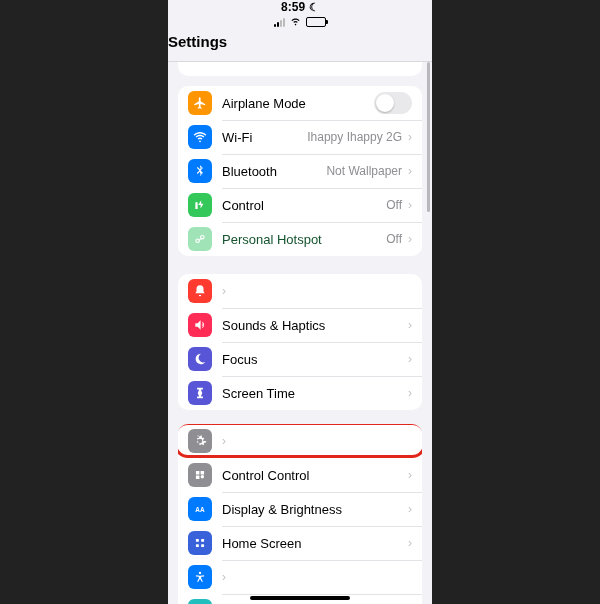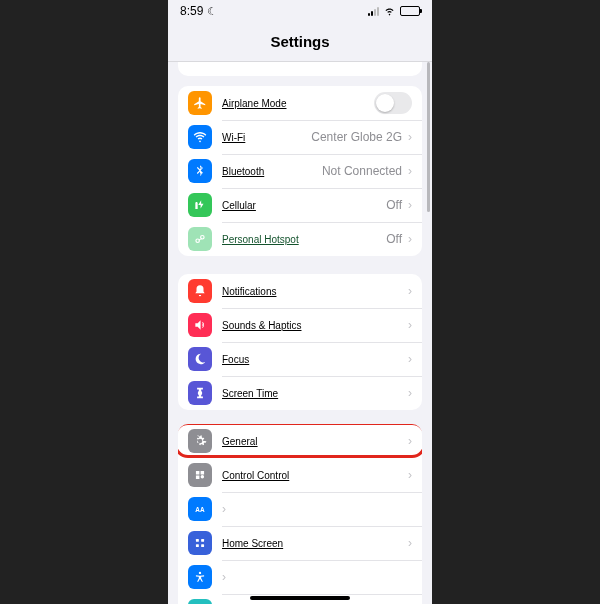--- a/index.html
+++ b/index.html
@@ -19,41 +19,42 @@
     overflow: hidden;
     margin-top: 0;
   }
   .statusbar {
     height: 22px;
     display: flex;
     align-items: center;
     justify-content: space-between;
     padding: 0 12px;
     font-size: 12px;
-    font-weight: 400;
+    font-weight: 700;
     color: #000;
+    flex-direction: column;
   }
   .statusbar .left { display:flex; align-items:center; gap:4px; }
   .statusbar .right { display:flex; align-items:center; gap:4px; }
   .moon-glyph { font-size: 11px; }
   .signal { display:flex; align-items:flex-end; gap:1px; height:10px; }
   .signal span { width:2px; background:#000; border-radius:1px; }
   .signal span:nth-child(1){height:3px;}
   .signal span:nth-child(2){height:5px;}
   .signal span:nth-child(3){height:7px; background:#bbb;}
   .signal span:nth-child(4){height:9px; background:#bbb;}
   .wifi-glyph { font-size:11px; }
   .battery {
     width:20px; height:10px; border:1px solid #000; border-radius:2px; position:relative;
   }
   .battery::after{content:""; position:absolute; right:-3px; top:2px; width:2px; height:4px; background:#000; border-radius:0 1px 1px 0;}
   .battery .fill{height:100%; width:45%; background:#ffcc00; border-radius:1px;}
   .navbar {
     height: 40px;
-    display:flex; align-items:center; justify-content:center;
+    display:flex; align-items:center; 
     font-size:15px; font-weight:700; color:#000;
     border-bottom:0.5px solid #d9d9dd;
     background:#f2f2f7;
   }
   .scroll {
     height: calc(100% - 62px);
     overflow:hidden;
     position:relative;
   }
   .scrollbar{
@@ -82,21 +83,21 @@
     content:""; position:absolute; left:44px; right:0; top:0; height:0.5px; background:#e3e3e7;
   }
   .icon {
     width:24px; height:24px; border-radius:6px;
     display:flex; align-items:center; justify-content:center;
     margin-right:10px;
     flex-shrink:0;
   }
   .icon svg { width:14px; height:14px; }
   .label {
-    flex:1; font-size:10px; color:#000;text-decoration:underline;
+    flex:1; font-size:13px; color:#000;
   }
   .label.disabled { color:#14532d; }
   .detail {
     font-size:12px; color:#8e8e93; margin-right:6px;
   }
   .chevron {
     color:#c4c4c8; font-size:12px;
   }
   .switch {
     width:38px; height:22px; border-radius:11px; background:#e9e9eb; position:relative;
@@ -165,40 +166,40 @@
             <span class="knob"></span>
           </span>
       </div>
       <div class="row">
         <span class="icon" style="background:#007aff">
           <svg viewBox="0 0 24 24">
               <path fill="#fff" d="M12 18c.8 0 1.5.7 1.5 1.5S12.8 21 12 21s-1.5-.7-1.5-1.5S11.2 18 12 18zm-4.2-3.3c2.3-2.3 6.1-2.3 8.4 0l-1.6 1.6c-1.4-1.4-3.8-1.4-5.2 0zm-3.3-3.3c4.2-4.2 10.9-4.2 15 0l-1.6 1.6c-3.3-3.3-8.5-3.3-11.8 0zM1.2 8.1c6-6 15.6-6 21.6 0L21.2 9.7c-5.1-5.1-13.3-5.1-18.4 0z"></path>
             </svg>
         </span>
         <span class="label">Wi-Fi</span>
-        <span class="detail">Center Globe 2G</span>
+        <span class="detail">Ihappy Ihappy 2G</span>
         <span class="chevron">›</span>
       </div>
       <div class="row">
         <span class="icon" style="background:#007aff">
           <svg viewBox="0 0 24 24">
               <path fill="#fff" d="M12 2l5 5-4 4 4 4-5 5V13l-4 4-1.5-1.5L11 11 6.5 6.5 8 5l4 4V2zm1 2.8V9l2-2zm0 10.4V20l2-2z"></path>
             </svg>
         </span>
         <span class="label">Bluetooth</span>
-        <span class="detail">Not Connected</span>
+        <span class="detail">Not Wallpaper</span>
         <span class="chevron">›</span>
       </div>
       <div class="row">
         <span class="icon" style="background:#34c759">
           <svg viewBox="0 0 24 24">
               <path fill="#fff" d="M4 9c0-1 1-2 2-2s2 1 2 2v10H4zm5 3l5-8v6h4l-5 8v-6H9z"></path>
             </svg>
         </span>
-        <span class="label">Cellular</span>
+        <span class="label">Control</span>
         <span class="detail">Off</span>
         <span class="chevron">›</span>
       </div>
       <div class="row">
         <span class="icon" style="background:#9fe3b6">
           <svg viewBox="0 0 24 24">
               <path fill="#fff" d="M8 11a4 4 0 1 1 0 8 4 4 0 0 1 0-8zm0 2a2 2 0 1 0 0 4 2 2 0 0 0 0-4zm8-8a4 4 0 1 1 0 8 4 4 0 0 1 0-8zm0 2a2 2 0 1 0 0 4 2 2 0 0 0 0-4zM9 14l6-4 1 1-6 4z"></path>
             </svg>
         </span>
         <span class="label disabled">Personal Hotspot</span>
@@ -207,21 +208,20 @@
       </div>
     </div>
 
     <div class="section" style="margin-top:18px">
       <div class="row">
         <span class="icon" style="background:#ff3b30">
           <svg viewBox="0 0 24 24">
               <path fill="#fff" d="M12 2a6 6 0 0 0-6 6v5l-2 3h16l-2-3V8a6 6 0 0 0-6-6zm-2 17a2 2 0 0 0 4 0z"></path>
             </svg>
         </span>
-        <span class="label">Notifications</span>
         <span class="chevron">›</span>
       </div>
       <div class="row">
         <span class="icon" style="background:#ff2d55">
           <svg viewBox="0 0 24 24">
               <path fill="#fff" d="M4 9h4l5-5v16l-5-5H4zm12 .5a3.5 3.5 0 0 1 0 5v-5zm0-3a6.5 6.5 0 0 1 0 11v-2a4.5 4.5 0 0 0 0-7z"></path>
             </svg>
         </span>
         <span class="label">Sounds &amp; Haptics</span>
         <span class="chevron">›</span>
@@ -246,39 +246,39 @@
       </div>
     </div>
 
     <div class="section last" style="position:relative">
       <div class="row">
         <span class="icon" style="background:#8e8e93">
           <svg viewBox="0 0 24 24">
               <path fill="#fff" d="M12 8a4 4 0 1 0 0 8 4 4 0 0 0 0-8zm9 4l2 1-1 2-2-.6a8 8 0 0 1-1.6 2l.6 2-2 1-1-2a8 8 0 0 1-2.4 0l-1 2-2-1 .6-2a8 8 0 0 1-1.6-2l-2 .6-1-2 2-1a8 8 0 0 1 0-2.4l-2-1 1-2 2 .6a8 8 0 0 1 1.6-2L7 3l2-1 1 2a8 8 0 0 1 2.4 0l1-2 2 1-.6 2a8 8 0 0 1 1.6 2l2-.6 1 2-2 1a8 8 0 0 1 0 2.4z"></path>
             </svg>
         </span>
-        <span class="label">General</span>
         <span class="chevron">›</span>
       </div>
       <div class="highlight" style="left:-4px; right:-4px; top:-2px; height:36px;"></div>
       <div class="row">
         <span class="icon" style="background:#8e8e93">
           <svg viewBox="0 0 24 24">
               <path fill="#fff" d="M5 5h6v6H5zm8 0h6v6h-6zm-8 8h6v6H5zm8 2a3 3 0 1 0 6 0 3 3 0 0 0-6 0z"></path>
             </svg>
         </span>
         <span class="label">Control Control</span>
         <span class="chevron">›</span>
       </div>
       <div class="row">
         <span class="icon" style="background:#007aff">
           <svg viewBox="0 0 24 24">
               <text x="12" y="17" text-anchor="middle" fill="#fff" font-size="11" font-weight="700">AA</text>
             </svg>
         </span>
+        <span class="label">Display &amp; Brightness</span>
         <span class="chevron">›</span>
       </div>
       <div class="row">
         <span class="icon" style="background:#3861da">
           <svg viewBox="0 0 24 24">
               <rect x="5" y="5" width="5" height="5" rx="1" fill="#fff"></rect>
               <rect x="14" y="5" width="5" height="5" rx="1" fill="#fff"></rect>
               <rect x="5" y="14" width="5" height="5" rx="1" fill="#fff"></rect>
               <rect x="14" y="14" width="5" height="5" rx="1" fill="#fff"></rect>
             </svg>

